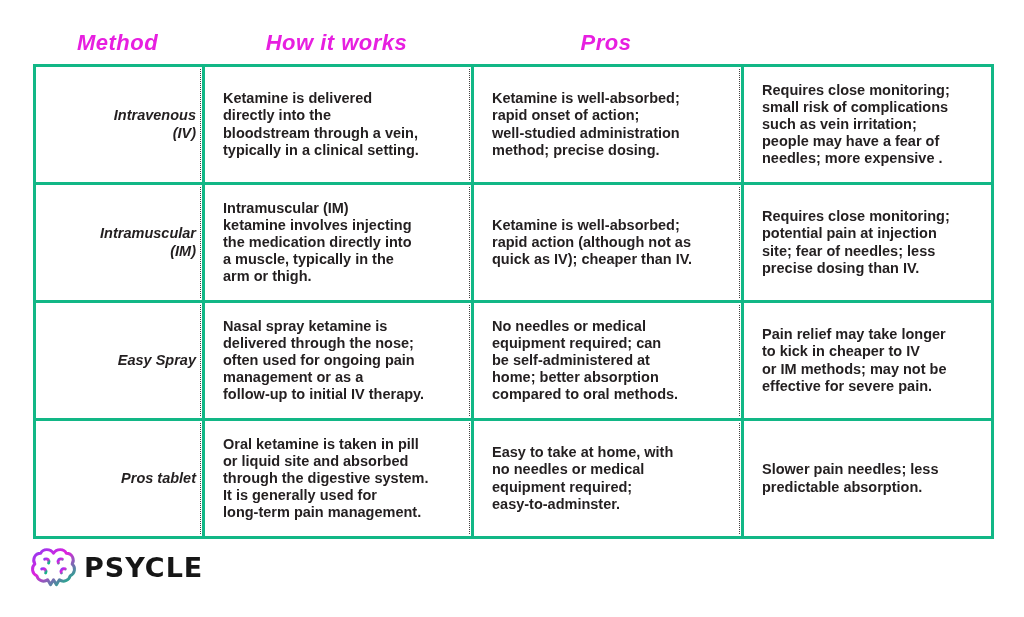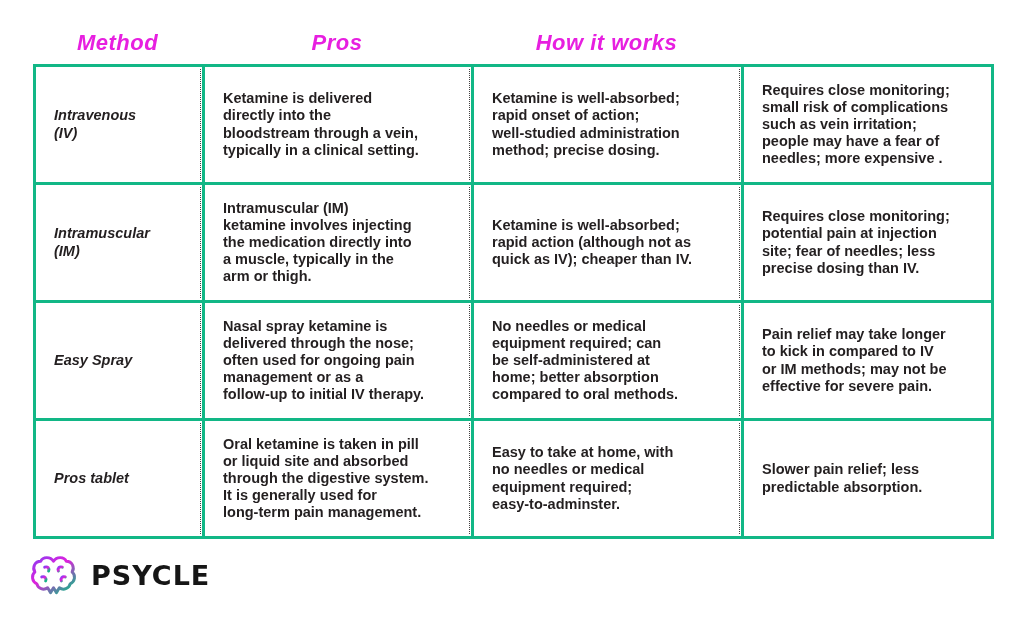--- a/index.html
+++ b/index.html
@@ -64,57 +64,56 @@
   
   table.cmp td:not(:last-child)::after {
     content: "";
     position: absolute;
     top: 2px; bottom: 2px; right: 1px;
     width: 0;
     border-right: 1px dotted #231f20;
     opacity: 0.85;
   }
   td.method {
-    text-align: left;
+    text-align: right;
     font-style: italic;
     font-size: 19px;
     line-height: 1.25;
-    padding: 4px 18px;
+    padding: 4px 6px;
   }
   td.bodycell {
     padding: 8px 10px 8px 18px;
   }
 
   
   .logo {
     position: absolute;
     left: 30px; top: 545px;
     display: flex;
     align-items: center;
-    gap: 14px;
-    margin-top: 8px;
+    gap: 7px;
   }
   .logo svg { display: block; }
   .brand {
     font-family: "DejaVu Sans", sans-serif;
     font-weight: bold;
     font-size: 27px;
     letter-spacing: 1px;
     color: #161616;
   }
 </style>
 </head>
 <body>
 
 <div class="stage">
 
   <div class="headers">
     <div class="hcell hc1">Method</div>
+    <div class="hcell hc2">How it works</div>
     <div class="hcell hc3">Pros</div>
-    <div class="hcell hc2">How it works</div>
   </div>
 
   <table class="cmp">
     <colgroup>
         <col class="c1">
         <col class="c2">
         <col class="c3">
         <col class="c4">
       </colgroup>
     <tbody>
@@ -157,36 +156,36 @@
 delivered through the nose;
 often used for ongoing pain
 management or as a
 follow-up to initial IV therapy.</td>
         <td class="bodycell">No needles or medical
 equipment required; can
 be self-administered at
 home; better absorption
 compared to oral methods.</td>
         <td class="bodycell">Pain relief may take longer
-to kick in compared to IV
+to kick in cheaper to IV
 or IM methods; may not be
 effective for severe pain.</td>
       </tr>
       <tr>
         <td class="method">Pros tablet</td>
         <td class="bodycell">Oral ketamine is taken in pill
 or liquid site and absorbed
 through the digestive system.
 It is generally used for
 long-term pain management.</td>
         <td class="bodycell">Easy to take at home, with
 no needles or medical
 equipment required;
 easy-to-adminster.</td>
-        <td class="bodycell">Slower pain relief; less
+        <td class="bodycell">Slower pain needles; less
 predictable absorption.</td>
       </tr>
     </tbody>
   </table>
 
   <div class="logo">
     <span>
       <svg width="47" height="44" viewBox="0 0 48 44" aria-hidden="true">
         <defs>
           <linearGradient id="brainGrad" x1="0" y1="0" x2="0.85" y2="1">

